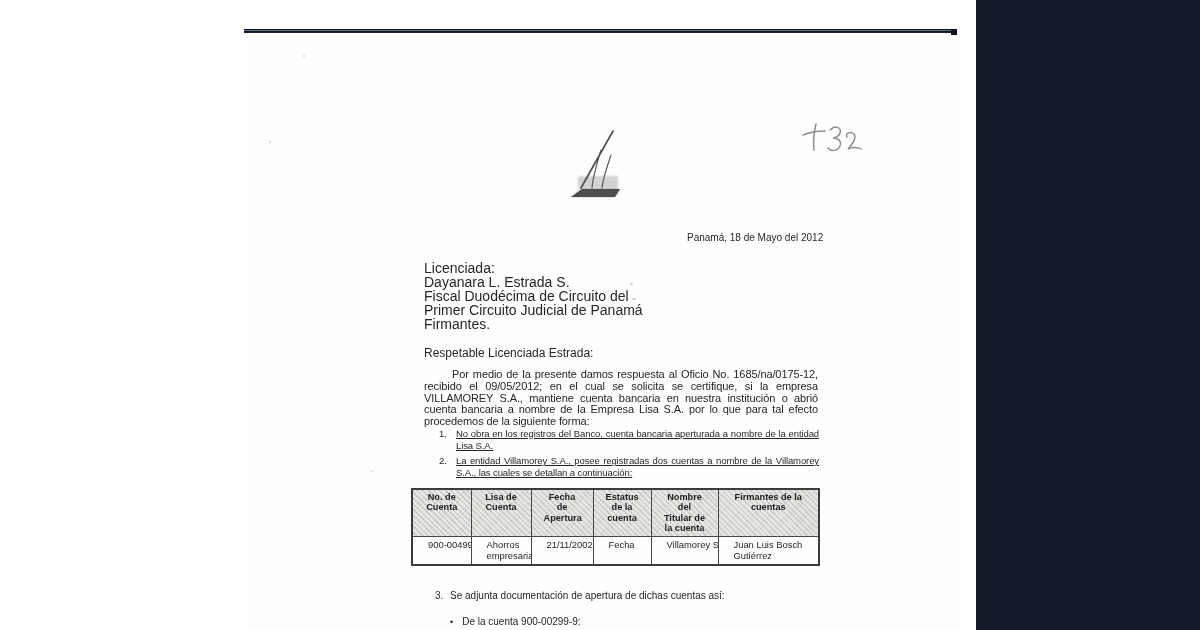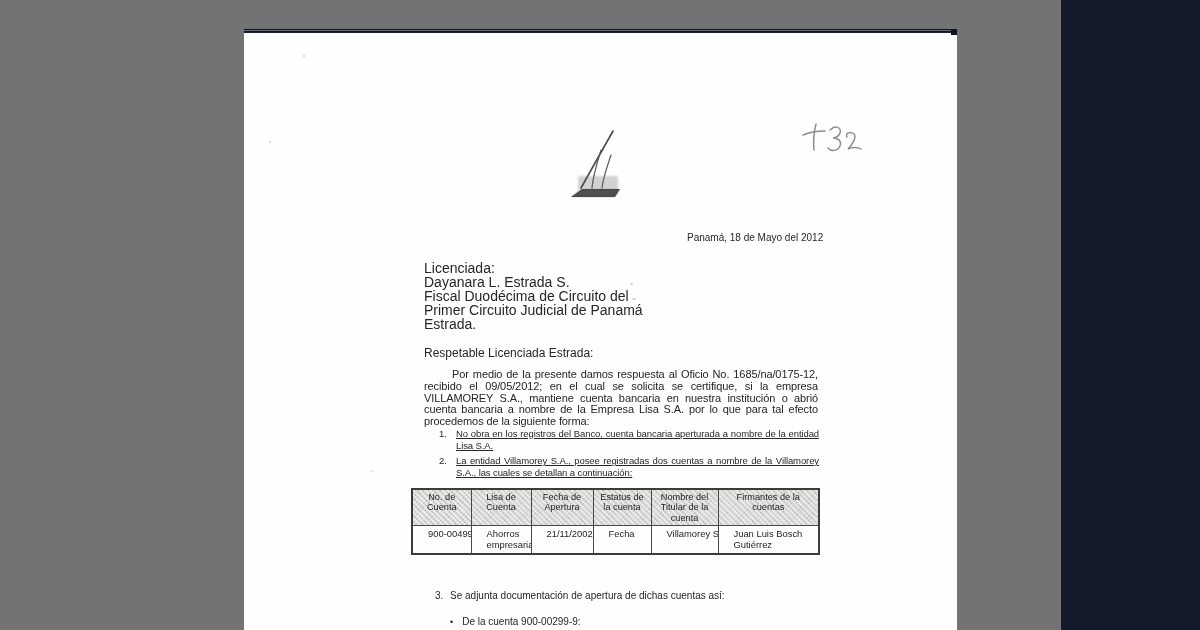--- a/index.html
+++ b/index.html
@@ -1,21 +1,21 @@
 <!DOCTYPE html>
 <html><head>
 <meta charset="utf-8">
 <style>
   html,body{margin:0;padding:0;}
   body{
     width:1200px;height:630px;overflow:hidden;
     background:#131a29;
     font-family:"Liberation Sans", sans-serif;
   }
-  .stage{position:relative;width:1061px;height:630px;background:#737373;}
+  .stage{position:relative;width:976px;height:630px;background:#ffffff;}
   .paper{
     position:absolute;left:244px;top:29px;width:713px;height:640px;
     background:#fefefe;color:#222;
   }
   
   .top-scan{
     position:absolute;left:0;top:0;width:100%;height:5px;
     background:repeating-linear-gradient(to bottom,
       #10141f 0px,#10141f 1.1px,
       #6a7080 1.1px,#6a7080 1.5px,
@@ -46,22 +46,22 @@
   .nitem .ntext{flex:1;text-align:justify;text-decoration:underline;}
 
   table.accounts{
     position:absolute;left:167px;top:459px;width:407px;
     border-collapse:collapse;table-layout:fixed;
     border:2px solid #3c3c3c;
     font-size:9.4px;color:#1e1e1e;
   }
   table.accounts th, table.accounts td{border:1px solid #474747;vertical-align:top;overflow:hidden;}
   table.accounts th{
-    height:29px;padding:2px 2px;
-    font-size:9.2px;font-weight:normal;line-height:10.4px;text-align:center;
+    height:29px;padding:2px 12px;
+    font-size:9.2px;font-weight:bold;line-height:10.4px;text-align:center;
     background-color:#d6d5d2;
     background-image:
       repeating-linear-gradient(45deg, rgba(255,255,255,.55) 0 2px, rgba(0,0,0,0) 2px 4px),
       repeating-linear-gradient(-45deg, rgba(110,110,110,.20) 0 1px, rgba(0,0,0,0) 1px 3px);
   }
   table.accounts td{height:23px;padding:2px 15px;line-height:11px;}
   td.nw{white-space:nowrap;}
 
   .item3{position:absolute;left:191px;top:561px;display:flex;font-size:10px;color:#262626;}
   .item3 .num{flex:0 0 15px;}
@@ -108,21 +108,21 @@
       <span class="sr">432</span>
     </div>
 
     <div class="date">Panamá, 18 de Mayo  del 2012</div>
 
     <div class="recipient">
       <div>Licenciada:</div>
       <div>Dayanara  L. Estrada S.</div>
       <div>Fiscal Duodécima de Circuito del</div>
       <div>Primer Circuito Judicial de Panamá</div>
-      <div>Estrada.</div>
+      <div>Firmantes.</div>
     </div>
 
     <div class="salutation">Respetable Licenciada Estrada:</div>
 
     <div class="paragraph">Por medio de la presente damos respuesta al Oficio No. 1685/na/0175-12, recibido el 09/05/2012; en el cual se solicita se certifique, si la empresa VILLAMOREY S.A., mantiene cuenta bancaria en nuestra institución o abrió cuenta bancaria a nombre de la Empresa Lisa S.A. por lo que para tal efecto procedemos de la siguiente forma:</div>
 
     <div class="nlist">
       <div class="nitem">
         <span class="num">1.</span>
         <span class="ntext">No obra en los registros del Banco, cuenta bancaria aperturada a nombre de la entidad Lisa S.A.</span>

